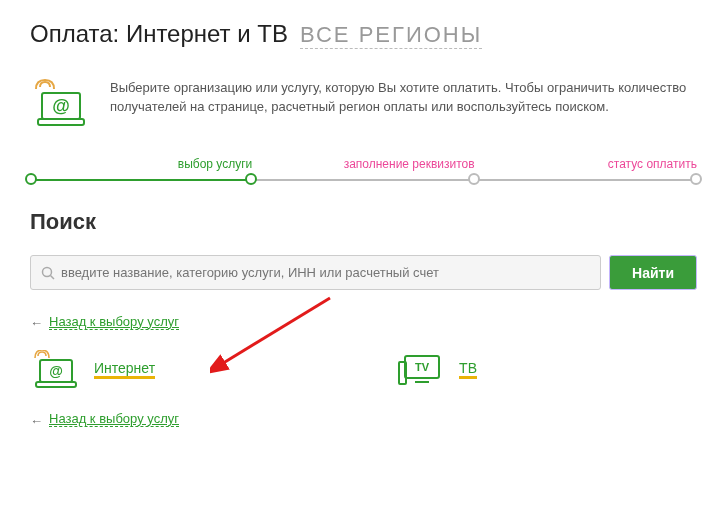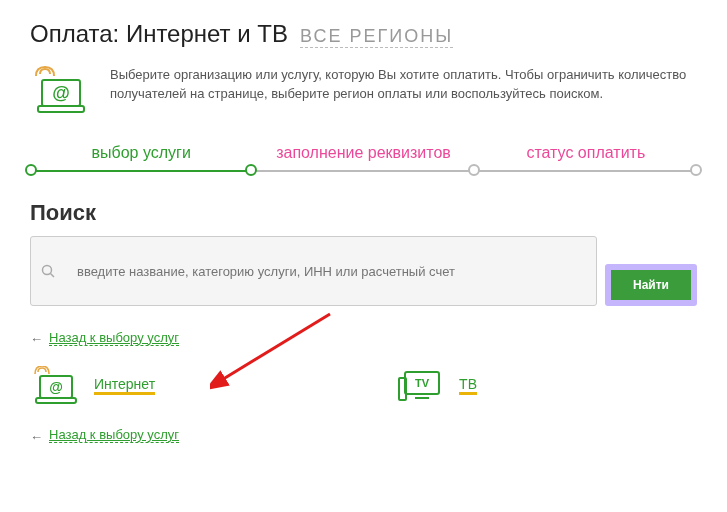--- a/index.html
+++ b/index.html
@@ -8,29 +8,29 @@
     font-family: Arial, Helvetica, sans-serif;
     background: #fff;
     color: #333;
     width: 727px;
     box-sizing: border-box;
   }
   .title-row {
     display: flex;
     align-items: baseline;
     gap: 12px;
-    margin-bottom: 18px;
+    margin-bottom: 30px;
   }
   .title-main {
     font-size: 24px;
     font-weight: 400;
     color: #222;
   }
   .title-region {
-    font-size: 18px;
+    font-size: 22px;
     letter-spacing: 2px;
     color: #999;
     border-bottom: 1px dashed #bbb;
     cursor: pointer;
   }
   .info-row {
     display: flex;
     align-items: flex-start;
     gap: 20px;
     margin-bottom: 28px;
@@ -46,22 +46,22 @@
     line-height: 1.45;
   }
   .stepper {
     display: flex;
     align-items: center;
     margin-bottom: 24px;
     position: relative;
   }
   .step {
     flex: 1;
-    text-align: center;
-    font-size: 16px;
+    text-align: right;
+    font-size: 12px;
     position: relative;
     padding-bottom: 14px;
   }
   .step.active { color: #2e9e2e; }
   .step.inactive { color: #ec4899; }
   .step-line {
     position: absolute;
     bottom: 4px;
     left: 0;
     right: 0;
@@ -88,60 +88,59 @@
     width: 8px;
     height: 8px;
     border-radius: 50%;
     background: #fff;
     border: 2px solid #2e9e2e;
     z-index: 2;
   }
   .search-title {
     font-size: 22px;
     font-weight: bold;
-    margin-bottom: 10px;
+    margin-bottom: 20px;
   }
   .search-row {
     display: flex;
     gap: 8px;
     margin-bottom: 22px;
   }
   .search-box {
     flex: 1;
     display: flex;
     align-items: center;
     border: 1px solid #ccc;
     border-radius: 3px;
     background: #f5f5f5;
     padding: 8px 10px;
-    gap: 20px;
+    gap: 4px;
   }
   .search-glass {
     width: 14px;
     height: 14px;
     flex-shrink: 0;
   }
   .search-input {
     border: none;
     background: transparent;
     outline: none;
     font-size: 13px;
     color: #999;
     flex: 1;
   }
   .search-btn {
     background: #3a9c3a;
-    border: 6px solid #c4b5fd;
+    border: 1px solid #c4b5fd;
     color: #fff;
-    font-size: 12px;
+    font-size: 14px;
     font-weight: bold;
     padding: 8px 22px;
     border-radius: 3px;
     cursor: pointer;
-    margin-top: 28px;
   }
   .back-link {
     display: inline-flex;
     align-items: center;
     gap: 6px;
     font-size: 13px;
     margin-bottom: 20px;
   }
   .back-arrow {
     color: #666;
@@ -194,21 +193,21 @@
 <div class="info-row">
   <div class="info-icon">
     <svg viewBox="0 0 60 50">
       <path d="M10 8 Q10 3 15 3 Q20 3 20 8" stroke="#e6a744" stroke-width="2" fill="none"></path>
       <path d="M6 10 Q6 1 15 1 Q24 1 24 10" stroke="#e6a744" stroke-width="2" fill="none"></path>
       <rect x="12" y="14" width="38" height="26" rx="2" fill="none" stroke="#2e9e2e" stroke-width="2"></rect>
       <text x="31" y="33" font-size="18" fill="#2e9e2e" text-anchor="middle" font-weight="bold">@</text>
       <rect x="8" y="40" width="46" height="6" rx="2" fill="none" stroke="#2e9e2e" stroke-width="2"></rect>
     </svg>
   </div>
-  <div class="info-text">Выберите организацию или услугу, которую Вы хотите оплатить. Чтобы ограничить количество получателей на странице, выберите регион оплаты или воспользуйтесь поиском.</div>
+  <div class="info-text">Выберите организацию или услугу, которую Вы хотите оплатить. Чтобы ограничить количество получателей на странице, расчетный регион оплаты или воспользуйтесь поиском.</div>
 </div>
 
 <div class="stepper">
   <div class="step active">
     <span>выбор услуги</span>
     <div class="step-dot-start"></div>
     <div class="step-line"></div>
     <div class="step-dot"></div>
   </div>
   <div class="step inactive">

